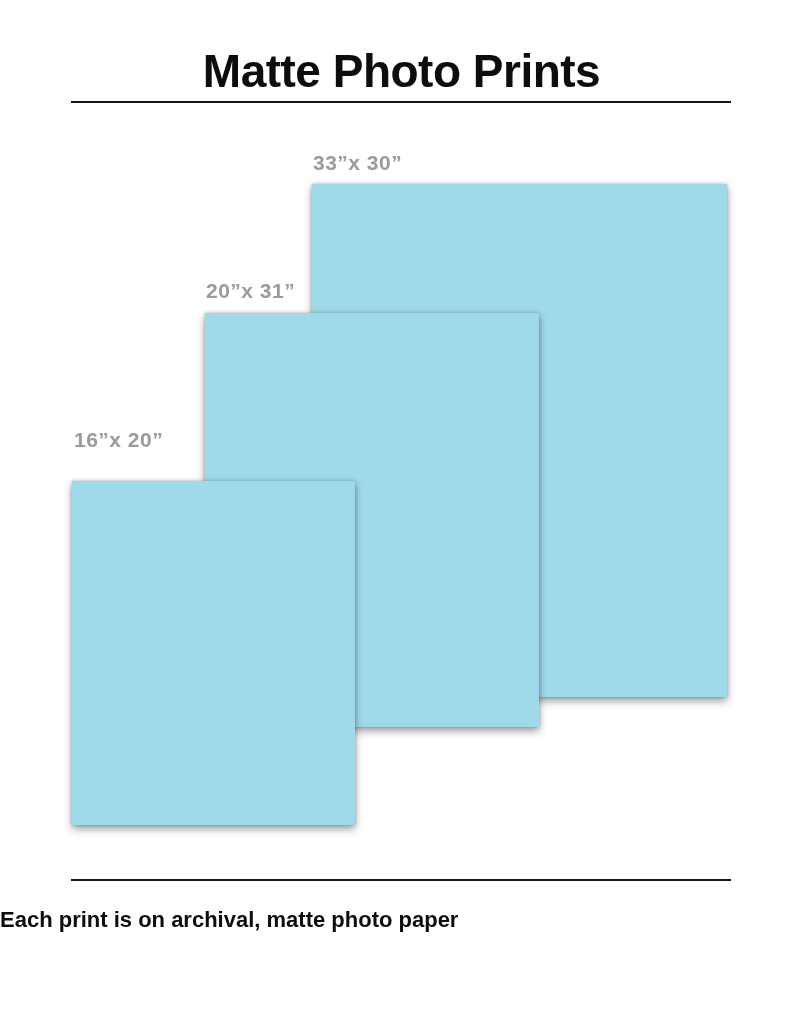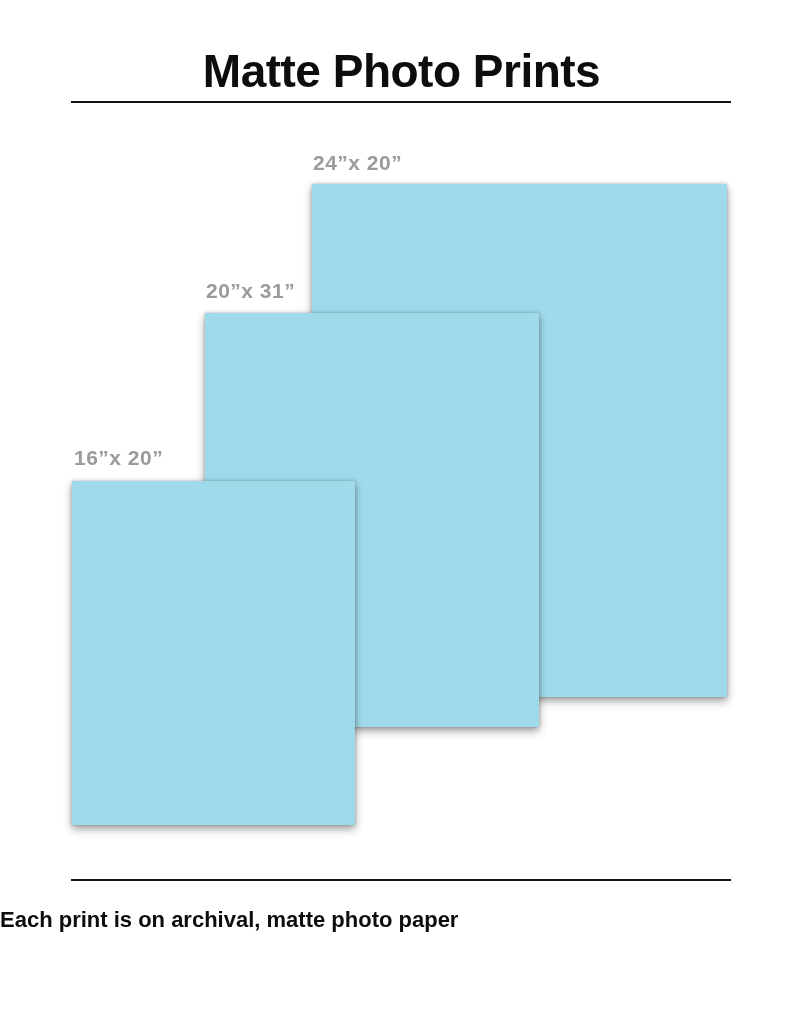--- a/index.html
+++ b/index.html
@@ -56,21 +56,21 @@
   .size-label {
     position: absolute;
     font-size: 21px;
     font-weight: bold;
     color: var(--label-text);
     letter-spacing: 0.5px;
     white-space: nowrap;
   }
   .label-24x30 { left: 313px; top: 151px; }
   .label-20x24 { left: 206px; top: 279px; }
-  .label-16x20 { left: 74px;  top: 446px; }
+  .label-16x20 { left: 74px;  top: 428px; }
 
   .caption {
     position: absolute;
     top: 904px;
     left: 0;
     width: 100%;
     text-align: left;
     font-size: 22px;
     font-weight: bold;
     line-height: 31px;
@@ -81,21 +81,21 @@
 <body>
 
 <div class="canvas">
 
   <h1 class="title">Matte Photo Prints</h1>
 
   <div class="rule rule-top"></div>
 
   <div>
 
-    <span class="size-label label-24x30">24”x 20”</span>
+    <span class="size-label label-24x30">33”x 30”</span>
     <div class="print rect-24x30"></div>
 
     <span class="size-label label-20x24">20”x 31”</span>
     <div class="print rect-20x24"></div>
 
     <span class="size-label label-16x20">16”x 20”</span>
     <div class="print rect-16x20"></div>
   </div>
 
   <div class="rule rule-bottom"></div>

